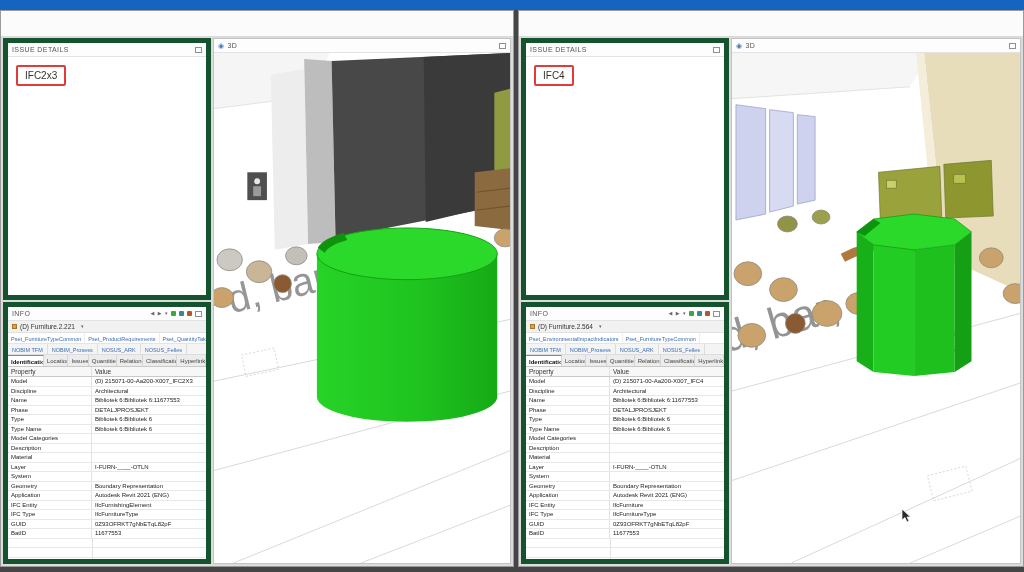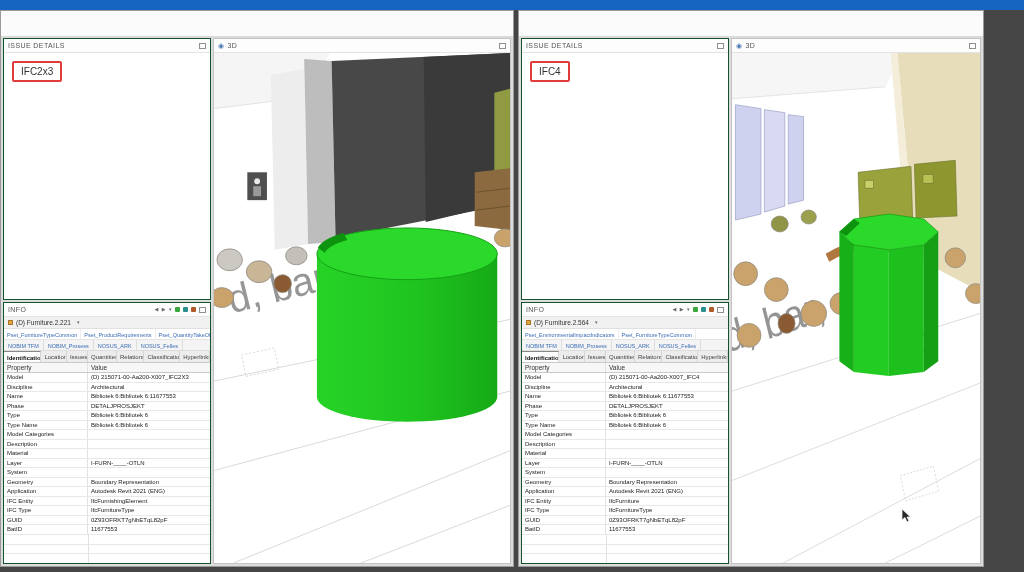--- a/index.html
+++ b/index.html
@@ -2,25 +2,25 @@
 <html><head>
 <meta charset="utf-8">
 <style>
   *{margin:0;padding:0;box-sizing:border-box}
   html,body{background:#555}
   body{font-family:"Liberation Sans",sans-serif}
   .screen{position:relative;width:1024px;height:572px;background:#454545;overflow:hidden}
   .topbar{position:absolute;left:0;top:0;width:100%;height:10px;background:#1565c0}
   .window{position:absolute;top:10px;height:557px;background:#e9e9e9;display:flex;flex-direction:column;border:1px solid #9a9a9a}
   .window.win-left{left:0;width:514px}
-  .window.win-right{left:518px;width:466px}
+  .window.win-right{left:518px;width:506px}
   .win-toolbar{height:26px;flex:none;background:#fbfbfb;border-bottom:1px solid #d9d9d9}
   .window-body{flex:1;display:flex;gap:2px;padding:1px 2px 2px;min-height:0;background:#dcdcdc}
   .left-col{width:208px;flex:none;display:flex;flex-direction:column;gap:2px;min-height:0}
-  .panel{background:#fff;border:1px solid #14532d;display:flex;flex-direction:column;min-height:0}
+  .panel{background:#fff;border:5px solid #14532d;display:flex;flex-direction:column;min-height:0}
   .panel-issue{height:262px;flex:none}
   .panel-info{flex:1}
   .viewport{flex:1;display:flex;flex-direction:column;min-width:0;background:#fff;border:1px solid #c3c3c3}
   .phead{height:14px;flex:none;display:flex;align-items:center;gap:3px;padding:0 4px;font-size:7px;color:#555;letter-spacing:.4px;background:#fdfdfd;border-bottom:1px solid #e3e3e3}
   .phead .spacer{flex:1}
   .float-ico{width:7px;height:6px;border:1px solid #909090;flex:none}
   .view-ico{font-size:7px;color:#4a7ab5;line-height:1}
   .issue-body{flex:1;padding:8px;position:relative}
   .ifc-chip{display:inline-block;border:2px solid #e03c3c;border-radius:2px;padding:3px 7px;font-size:10px;color:#333;background:#fff}
   .vp-body{flex:1;position:relative;min-height:0}

